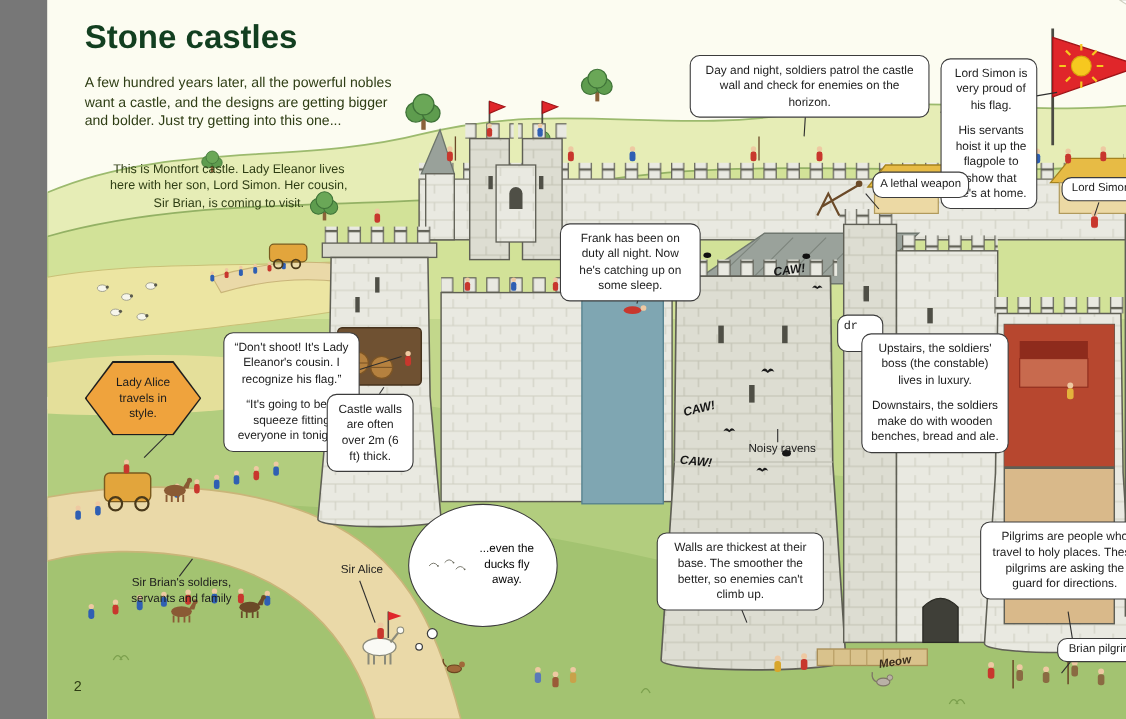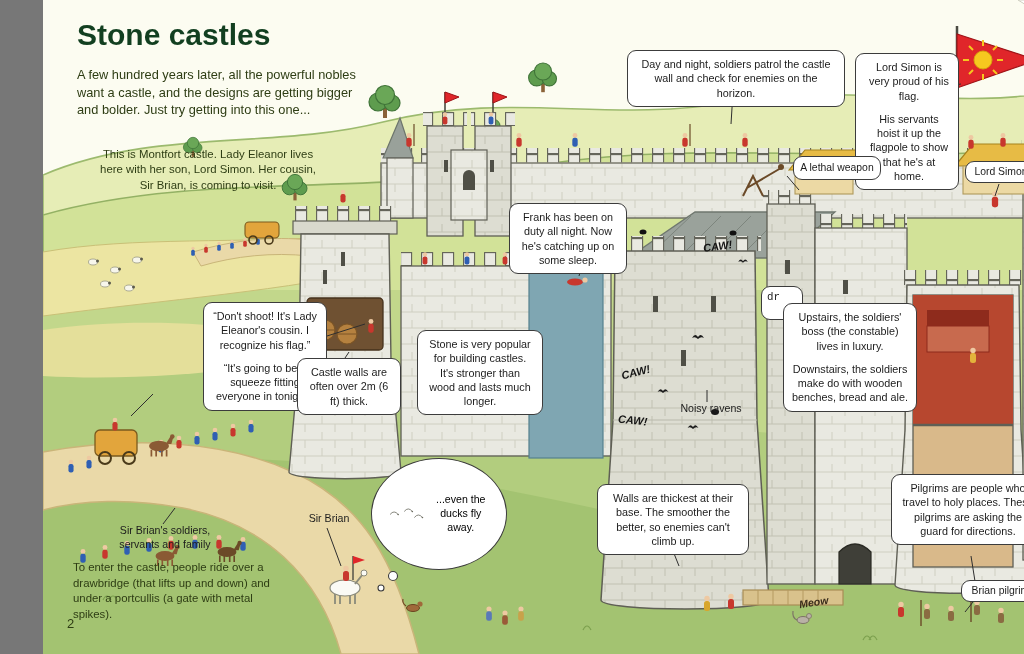--- a/index.html
+++ b/index.html
@@ -9,26 +9,26 @@
 
   .txt { position:absolute; z-index:5; color:#1e1e1e; }
   .title { left:34px; top:18px; font-size:30px; font-weight:bold; color:#123f20; }
   .intro { left:34px; top:66px; width:300px; font-size:12.8px; line-height:1.38; color:#2e3d14; }
   .caption { left:50px; top:147px; width:230px; font-size:11.4px; line-height:1.35; color:#2e3d14; text-align:center; }
 
   .callout { position:absolute; z-index:5; background:#ffffff; border:1.2px solid #3c3c3c; border-radius:9px;
              padding:6px 8px; font-size:10.8px; line-height:1.32; text-align:center; color:#1c1c1c; }
   .callout .para + .para { margin-top:9px; }
   #c-patrol { left:584px; top:50px; width:218px; }
-  #c-flag { left:812px; top:53px; width:104px;padding-left:12px; }
+  #c-flag { left:812px; top:53px; width:88px;padding-left:12px; }
   #c-lethal { left:750px; top:156px; width:88px; font-size:10.4px; padding:4px 6px; }
   #c-lordsimon { left:922px; top:161px; width:72px; font-size:10.4px; padding:3px 6px; }
-  #c-frank { left:466px; top:203px; width:118px; }
+  #c-frank { left:466px; top:203px; width:128px; }
   #c-dontshoot { left:160px; top:302px; width:124px; }
-  #c-thick { left:254px; top:358px; width:104px; }
+  #c-thick { left:254px; top:358px; width:79px; }
   #c-stone { left:374px; top:330px; width:126px; }
   #c-partial { left:718px; top:286px; width:42px; height:34px; overflow:hidden; z-index:4; text-align:left; padding:3px 5px;font-family:Liberation Mono, monospace; }
   #c-constable { left:740px; top:303px; width:134px; }
   #c-base { left:554px; top:484px; width:152px; }
   #c-pilgrims { left:848px; top:474px; width:154px; }
   #c-lost { left:918px; top:580px; width:84px; font-size:10.4px; padding:3px 6px; }
 
   .hexwrap { position:absolute; z-index:5; left:34px; top:328px; width:106px; height:68px;
              clip-path:polygon(24% 0,76% 0,100% 50%,76% 100%,24% 100%,0 50%); background:#1e1e1e;
              display:flex; align-items:center; justify-content:center; }
@@ -383,23 +383,25 @@
 
 <div class="callout" id="c-lethal">A lethal weapon</div>
 <div class="callout" id="c-lordsimon">Lord Simon</div>
 <div class="callout" id="c-frank">Frank has been on duty all night. Now he's catching up on some sleep.</div>
 
 <div class="callout" id="c-dontshoot">
   <div class="para">“Don't shoot! It's Lady Eleanor's cousin. I recognize his flag.”</div>
   <div class="para">“It's going to be a squeeze fitting everyone in tonight.”</div>
 </div>
 
+<div class="hexwrap">
+  <div class="hexinner">Lady Alice travels in style.</div>
+</div>
 
 <div class="callout" id="c-thick">Castle walls are often over 2m (6 ft) thick.</div>
-<div class="callout" id="c-stone">Stone is very popular for building castles. It's stronger than wood and lasts much longer.</div>
 
 <div class="callout" id="c-partial">dr</div>
 <div class="callout" id="c-constable">
   <div class="para">Upstairs, the soldiers' boss (the constable) lives in luxury.</div>
   <div class="para">Downstairs, the soldiers make do with wooden benches, bread and ale.</div>
 </div>
 
 <div class="callout" id="c-base">Walls are thickest at their base. The smoother the better, so enemies can't climb up.</div>
 <div class="callout" id="c-pilgrims">Pilgrims are people who travel to holy places. These pilgrims are asking the guard for directions.</div>
 <div class="callout" id="c-lost">Brian pilgrims</div>
@@ -410,23 +412,22 @@
     <path d="M36,10 Q44,0 52,10" stroke="#6b6b5f" stroke-width="1.6" fill="none"></path>
     <path d="M56,22 Q64,12 72,22" stroke="#6b6b5f" stroke-width="1.6" fill="none"></path>
     <circle cx="24" cy="16" r="1.6" fill="#6b6b5f"></circle>
     <circle cx="52" cy="10" r="1.6" fill="#6b6b5f"></circle>
     <circle cx="72" cy="22" r="1.6" fill="#6b6b5f"></circle>
   </svg>
   <div>...even the ducks fly away.</div>
 </div>
 
 <div class="plainlabel" id="t-briangroup">Sir Brian's soldiers, servants and family</div>
-<div class="plainlabel" id="t-brian">Sir Brian</div>
+<div class="plainlabel" id="t-brian">Sir Alice</div>
 <div class="plainlabel" id="t-ravens">Noisy ravens</div>
-<div class="plainlabel" id="t-enter">To enter the castle, people ride over a drawbridge (that lifts up and down) and under a portcullis (a gate with metal spikes).</div>
 
 <span class="caw" id="caw1">CAW!</span>
 <span class="caw" id="caw2">CAW!</span>
 <span class="caw" id="caw3">CAW!</span>
 <span id="t-meow">Meow</span>
 
 <div class="pagenum" id="pg-left">2</div>
 <div class="pagenum" id="pg-right">3</div>
 
 </div>

